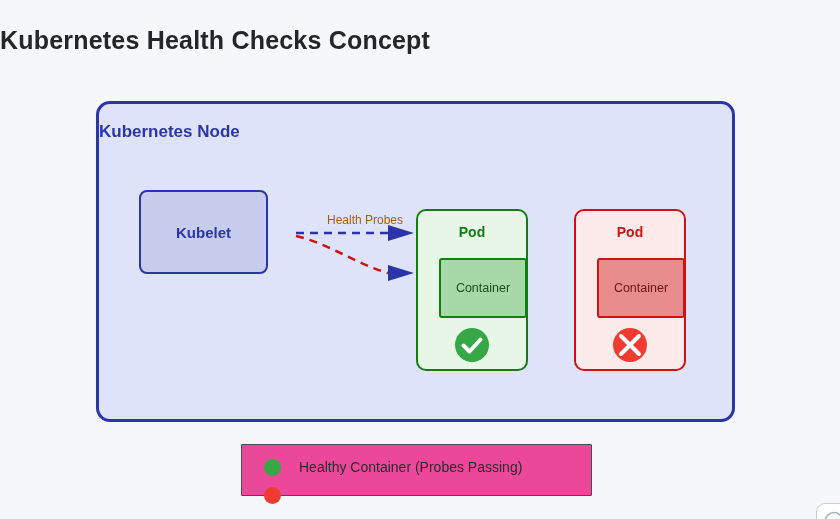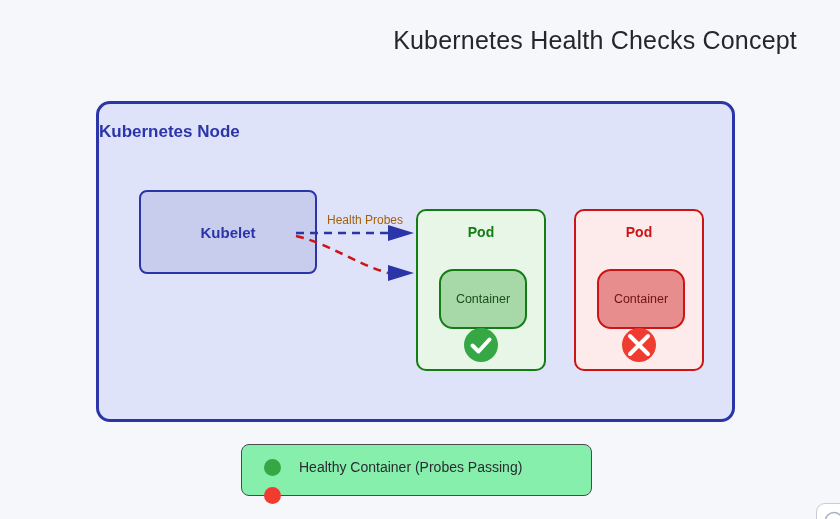--- a/index.html
+++ b/index.html
@@ -20,23 +20,23 @@
     width: 840px;
     height: 519px;
   }
 
   
   .diagram-title {
     position: absolute;
     left: 0;
     top: 26px;
     width: 797px;
-    text-align: right;
+    text-align: left;
     font-size: 25px;
-    font-weight: normal;
+    font-weight: bold;
     color: #25262b;
     letter-spacing: 0.2px;
   }
 
   
   .node-box {
     position: absolute;
     left: 96px;
     top: 101px;
     width: 639px;
@@ -54,21 +54,21 @@
     font-size: 17px;
     font-weight: bold;
     color: #2b35a8;
   }
 
   
   .kubelet-box {
     position: absolute;
     left: 139px;
     top: 190px;
-    width: 178px;
+    width: 129px;
     height: 84px;
     box-sizing: border-box;
     background: #c8cded;
     border: 2px solid #2b35a8;
     border-radius: 8px;
     display: flex;
     align-items: center;
     justify-content: center;
   }
   .kubelet-label {
@@ -92,21 +92,21 @@
     top: 222px;
     width: 130px;
     height: 66px;
     overflow: visible;
   }
 
   
   .pod {
     position: absolute;
     top: 209px;
-    width: 130px;
+    width: 112px;
     height: 162px;
     box-sizing: border-box;
     border-radius: 10px;
   }
   .pod-green {
     left: 416px;
     background: #e7f6e7;
     border: 2px solid #137d13;
   }
   .pod-red {
@@ -126,26 +126,25 @@
   .pod-green .pod-label { color: #137d13; }
   .pod-red .pod-label { color: #cc1414; }
 
   .container-box {
     position: absolute;
     left: 21px;
     top: 47px;
     width: 88px;
     height: 60px;
     box-sizing: border-box;
-    border-radius: 14px;
+    border-radius: 3px;
     display: flex;
     align-items: center;
     justify-content: center;
     font-size: 12.5px;
-    margin-top: 11px;
   }
   .pod-green .container-box {
     background: #a6d8a8;
     border: 2px solid #137d13;
     color: #1d4d1d;
   }
   .pod-red .container-box {
     background: #e88d8d;
     border: 2px solid #cc1414;
     color: #6d1414;
@@ -161,23 +160,23 @@
   }
 
   
   .legend {
     position: absolute;
     left: 241px;
     top: 444px;
     width: 351px;
     height: 52px;
     box-sizing: border-box;
-    background: #86efac;
+    background: #ec4899;
     border: 1.5px solid #4a4a52;
-    border-radius: 8px;
+    border-radius: 1px;
     padding: 10px 0 0 22px;
   }
   .legend-row {
     display: flex;
     align-items: center;
     height: 24px;
     margin-bottom: 4px;
   }
   .legend-dot {
     width: 17px;

